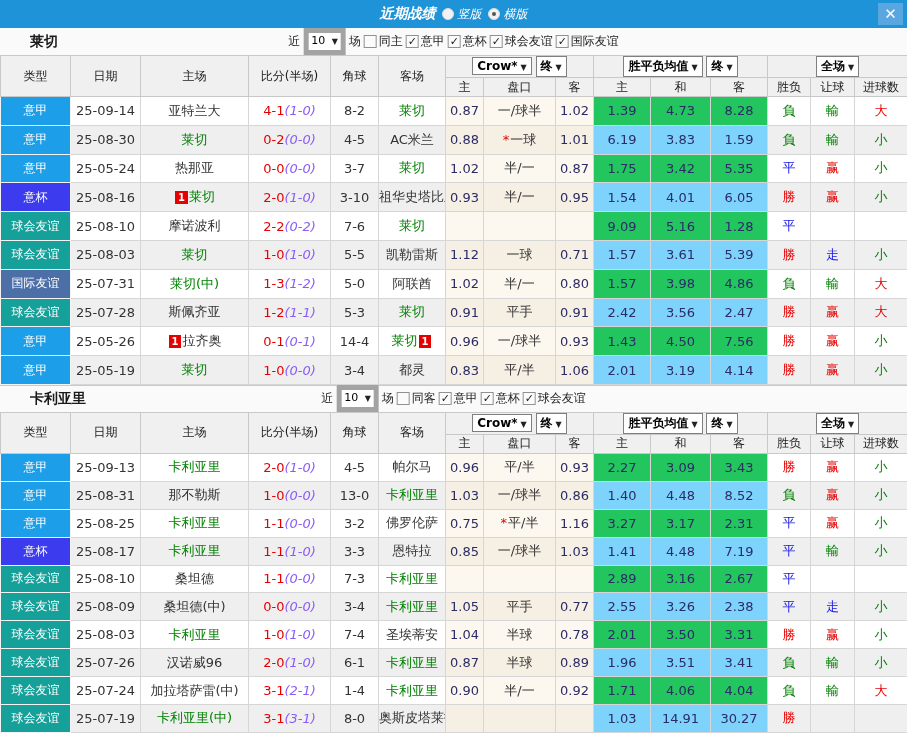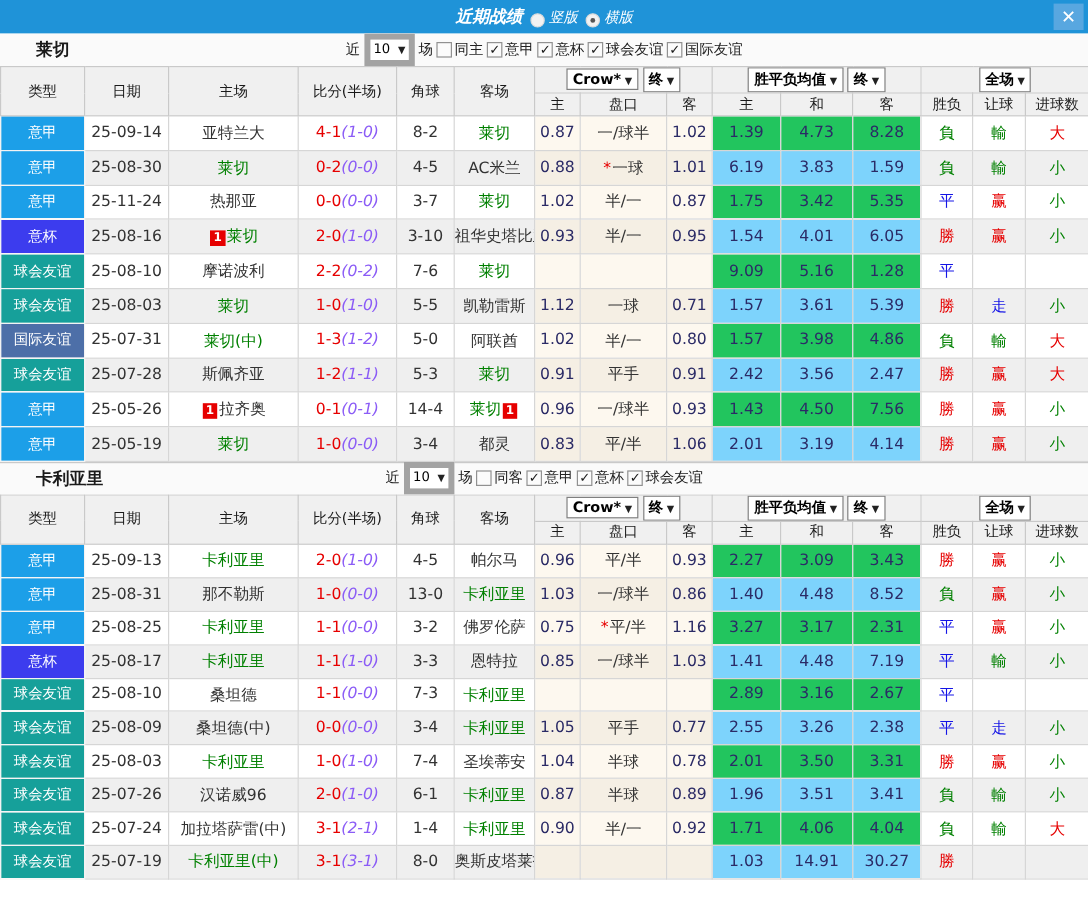--- a/index.html
+++ b/index.html
@@ -4,21 +4,21 @@
 <style>
   * { box-sizing: border-box; margin: 0; padding: 0; }
   body { background:#fff; font-family:"DejaVu Sans","Liberation Sans",sans-serif; }
   .app { width:907px; height:752px; overflow:hidden; background:#fff; position:relative; }
 
   
   .titlebar { height:28px; background:#1f93d8; position:relative;
               display:flex; align-items:center; justify-content:center; }
   .title-group { display:flex; align-items:center; gap:6px;font-style:italic; }
   .panel-title { color:#fff; font-weight:bold; font-size:14px; }
-  .t-radio { display:flex; align-items:flex-end; gap:4px; color:#fff; font-size:12px; cursor:pointer; }
+  .t-radio { display:flex; align-items:center; gap:4px; color:#fff; font-size:12px; cursor:pointer; }
   .rdo { width:12px; height:12px; border-radius:50%; background:#f2f2f2;
          border:1px solid #dcdcdc; display:inline-block; position:relative; }
   .rdo.on::after { content:""; position:absolute; left:3px; top:3px; right:3px; bottom:3px;
                    border-radius:50%; background:#555; }
   .close-btn { position:absolute; right:4px; top:3px; width:25px; height:22px;
                background:#58a7e0; color:#fff; text-align:center; line-height:22px;
                font-size:15px; font-weight:bold; cursor:pointer; }
 
   
   .section-head { height:27px; background:#fafafa; position:relative;
@@ -193,21 +193,21 @@
             <td class="cell-asian num">1.01</td>
             <td class="cell-euro num">6.19</td>
             <td class="cell-euro num">3.83</td>
             <td class="cell-euro num">1.59</td>
             <td class="cell-plain"><span class="c-green">負</span></td>
             <td class="cell-plain"><span class="c-green">輸</span></td>
             <td class="cell-plain"><span class="c-green">小</span></td>
           </tr>
           <tr class="odd">
             <td class="type-cell" style="background: rgb(28, 159, 232);">意甲</td>
-            <td class="cell-plain">25-11-24</td>
+            <td class="cell-plain">25-05-24</td>
             <td class="cell-plain"><span>热那亚</span></td>
             <td class="cell-plain"><span class="score-main">0-0</span><span class="score-half">(0-0)</span></td>
             <td class="cell-plain">3-7</td>
             <td class="cell-plain"><span class="focus">莱切</span></td>
             <td class="cell-asian num">1.02</td>
             <td class="cell-asian"><span>半/一</span></td>
             <td class="cell-asian num">0.87</td>
             <td class="cell-euro num">1.75</td>
             <td class="cell-euro num">3.42</td>
             <td class="cell-euro num">5.35</td>

